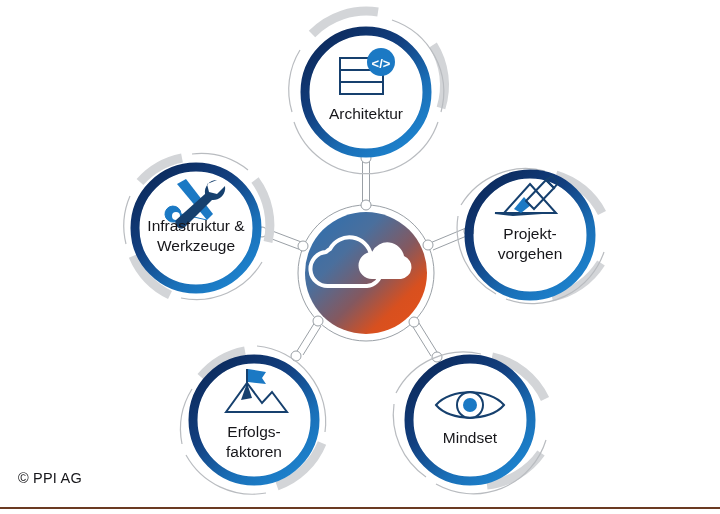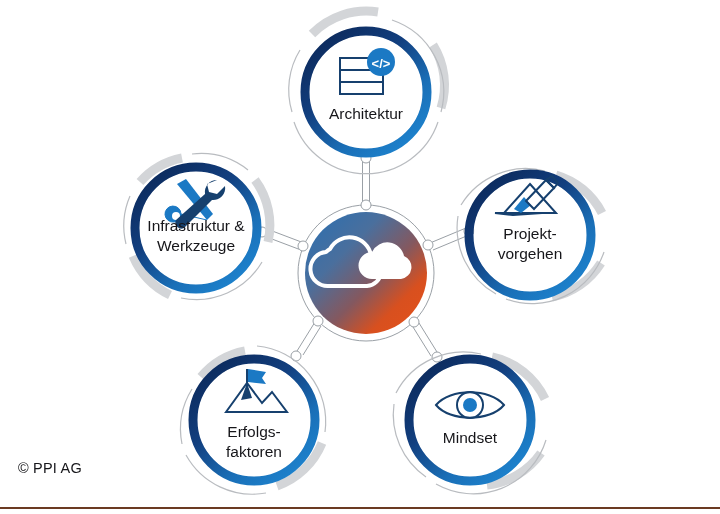--- a/index.html
+++ b/index.html
@@ -22,21 +22,21 @@
     height: 514px;
   }
   .node-label {
     font-family: "Liberation Sans", sans-serif;
     font-size: 15.5px;
     fill: #16161a;
   }
   .copyright-text {
     position: absolute;
     left: 18px;
-    top: 460px;
+    top: 470px;
     font-family: "Liberation Sans", sans-serif;
     font-size: 14.5px;
     color: #16161a;
     letter-spacing: 0.2px;
     white-space: nowrap;
   }
   .bottom-rule {
     position: absolute;
     left: 0;
     top: 507px;

